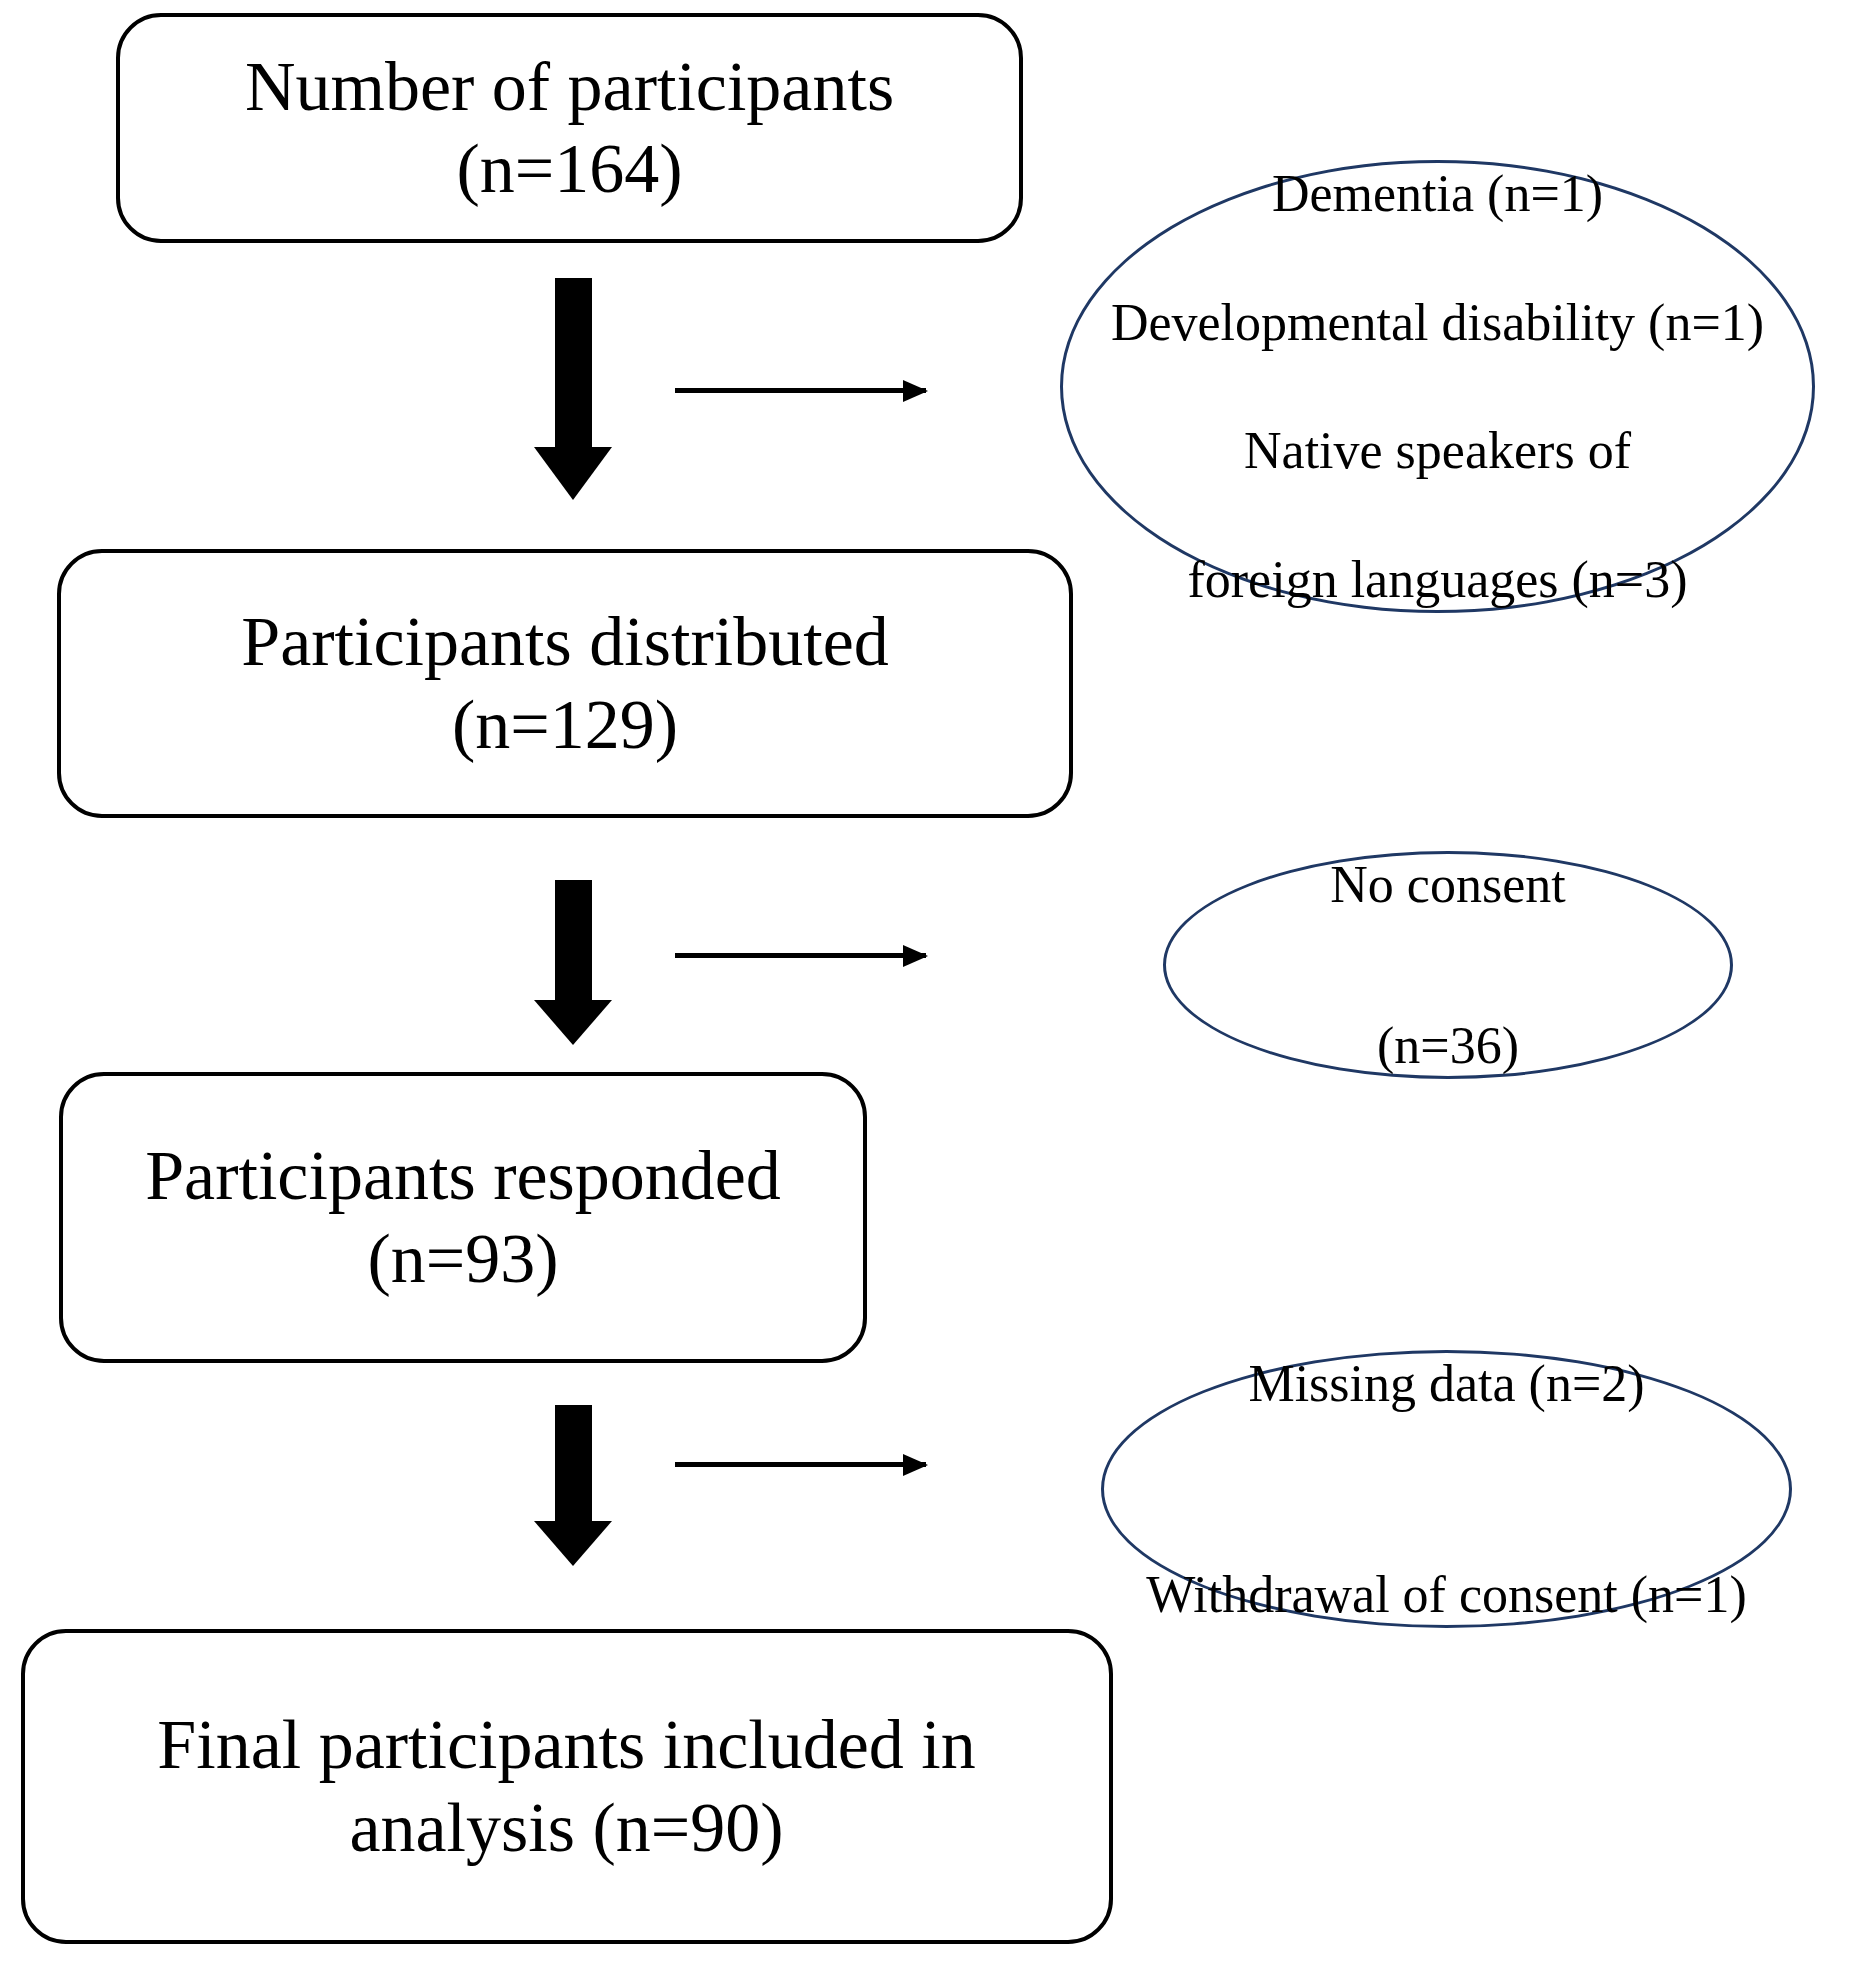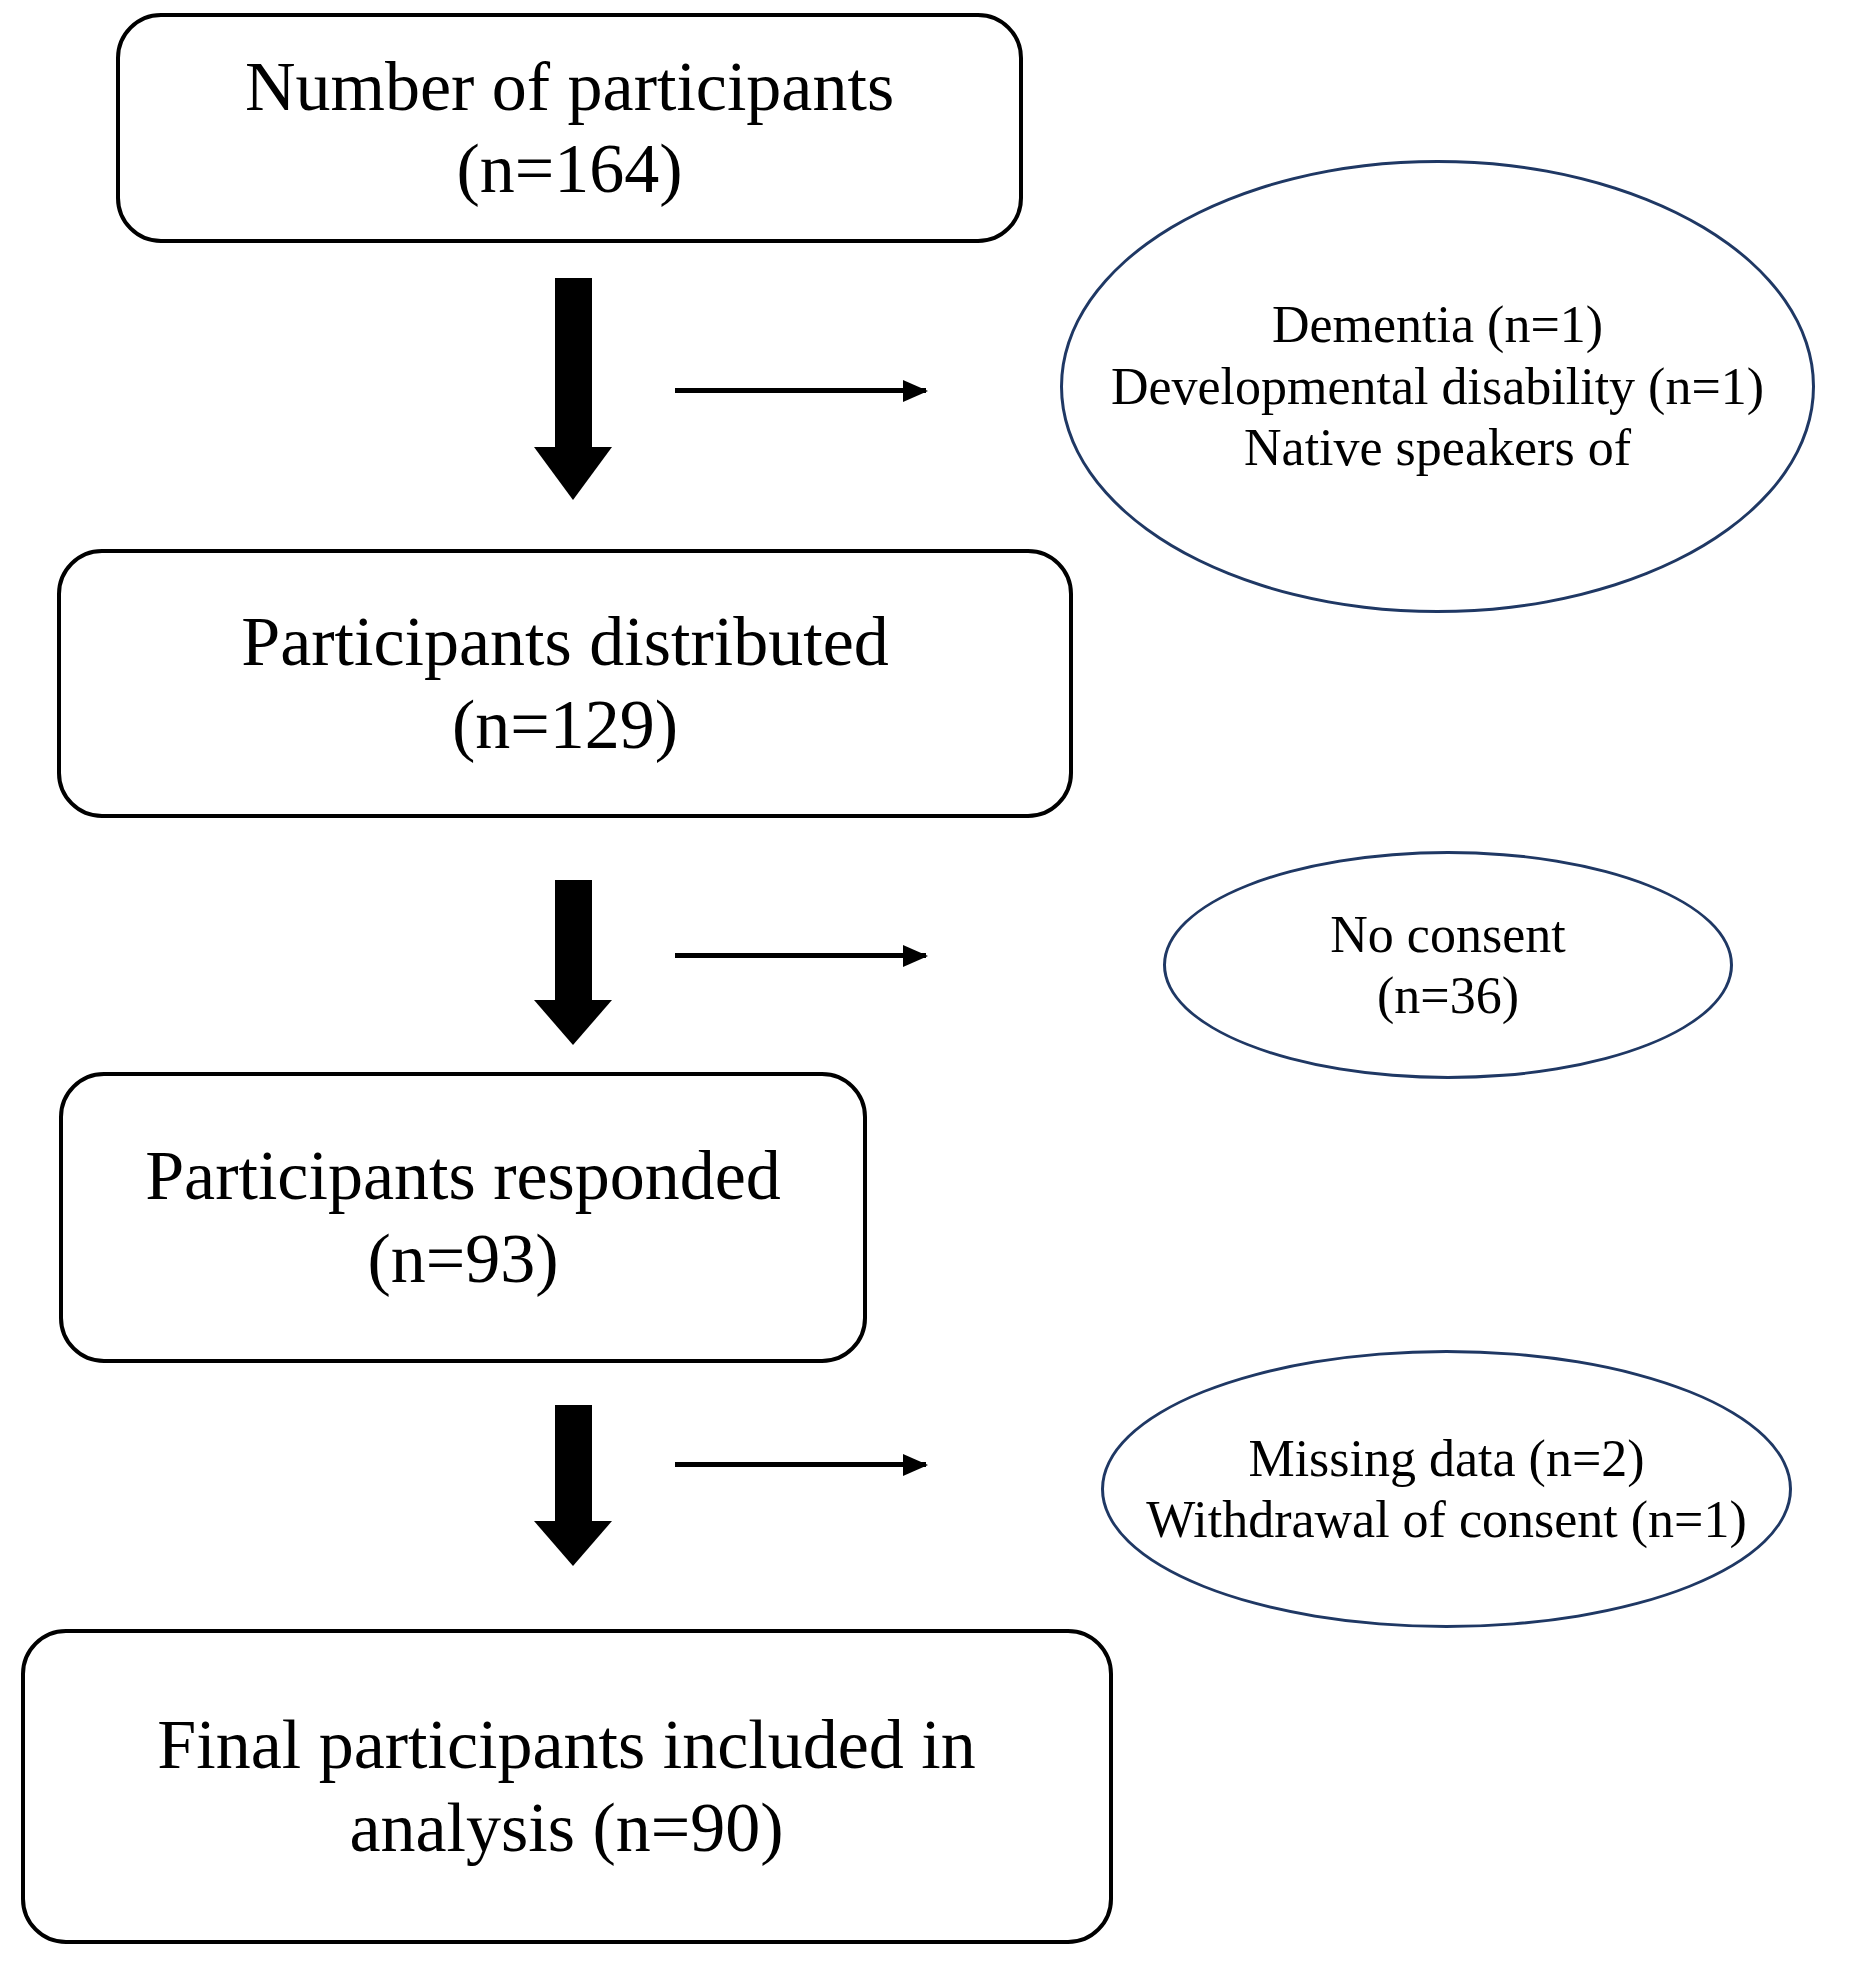--- a/index.html
+++ b/index.html
@@ -34,21 +34,21 @@
   #b4 { left: 20.5px;  top: 1629px; width: 1092px; height: 315px; }
 
   
   .ellipse {
     position: absolute;
     background: #ffffff;
     border: 3.6px solid #1f3864;
     border-radius: 50%;
     display: flex;
     flex-direction: column;
-    justify-content: center;
+    justify-content: space-between;
     align-items: center;
     text-align: center;
     font-size: 52px;
     line-height: 1.18;
     box-sizing: border-box;
   }
   #e1 { left: 1060px; top: 160px;  width: 755px; height: 453px; }
   #e2 { left: 1163px; top: 851px;  width: 570px; height: 228px; }
   #e3 { left: 1101px; top: 1350px; width: 691px; height: 278px; }
 
@@ -115,20 +115,21 @@
   </div>
 
   <div class="side-arrow" id="sa1">
     <div class="head"></div>
   </div>
 
   <div class="ellipse" id="e1">
     <div class="line">Dementia (n=1)</div>
     <div class="line">Developmental disability (n=1)</div>
     <div class="line">Native speakers of</div>
+    <div class="line">foreign languages (n=3)</div>
   </div>
 
   <div class="box" id="b2">
     <div class="line">Participants distributed</div>
     <div class="line">(n=129)</div>
   </div>
 
   <div class="down-arrow" id="da2">
     <div class="shaft"></div>
     <div class="head"></div>

